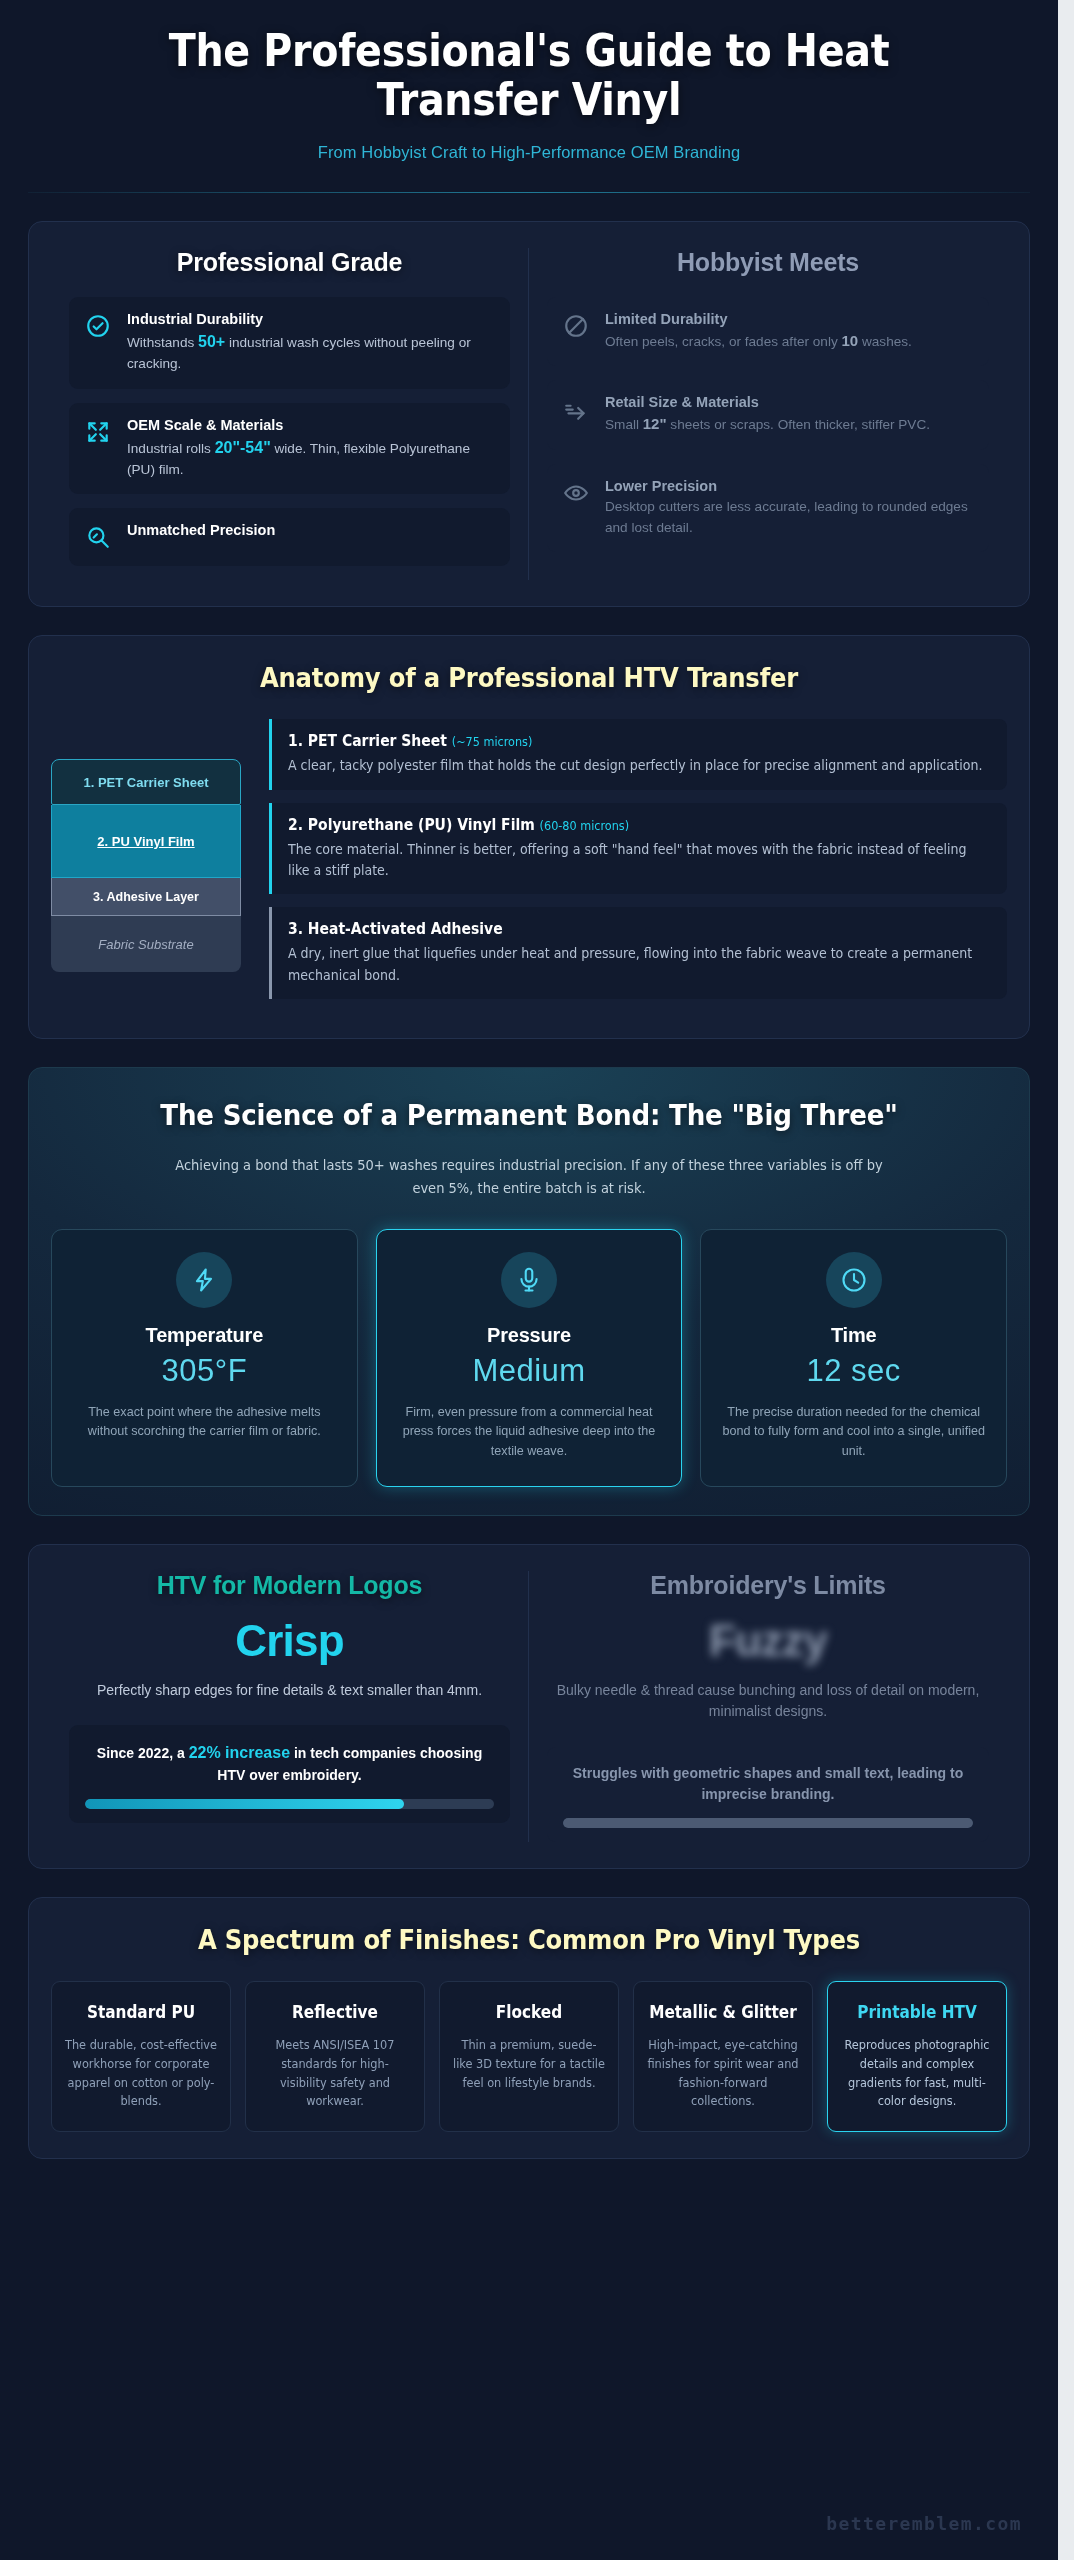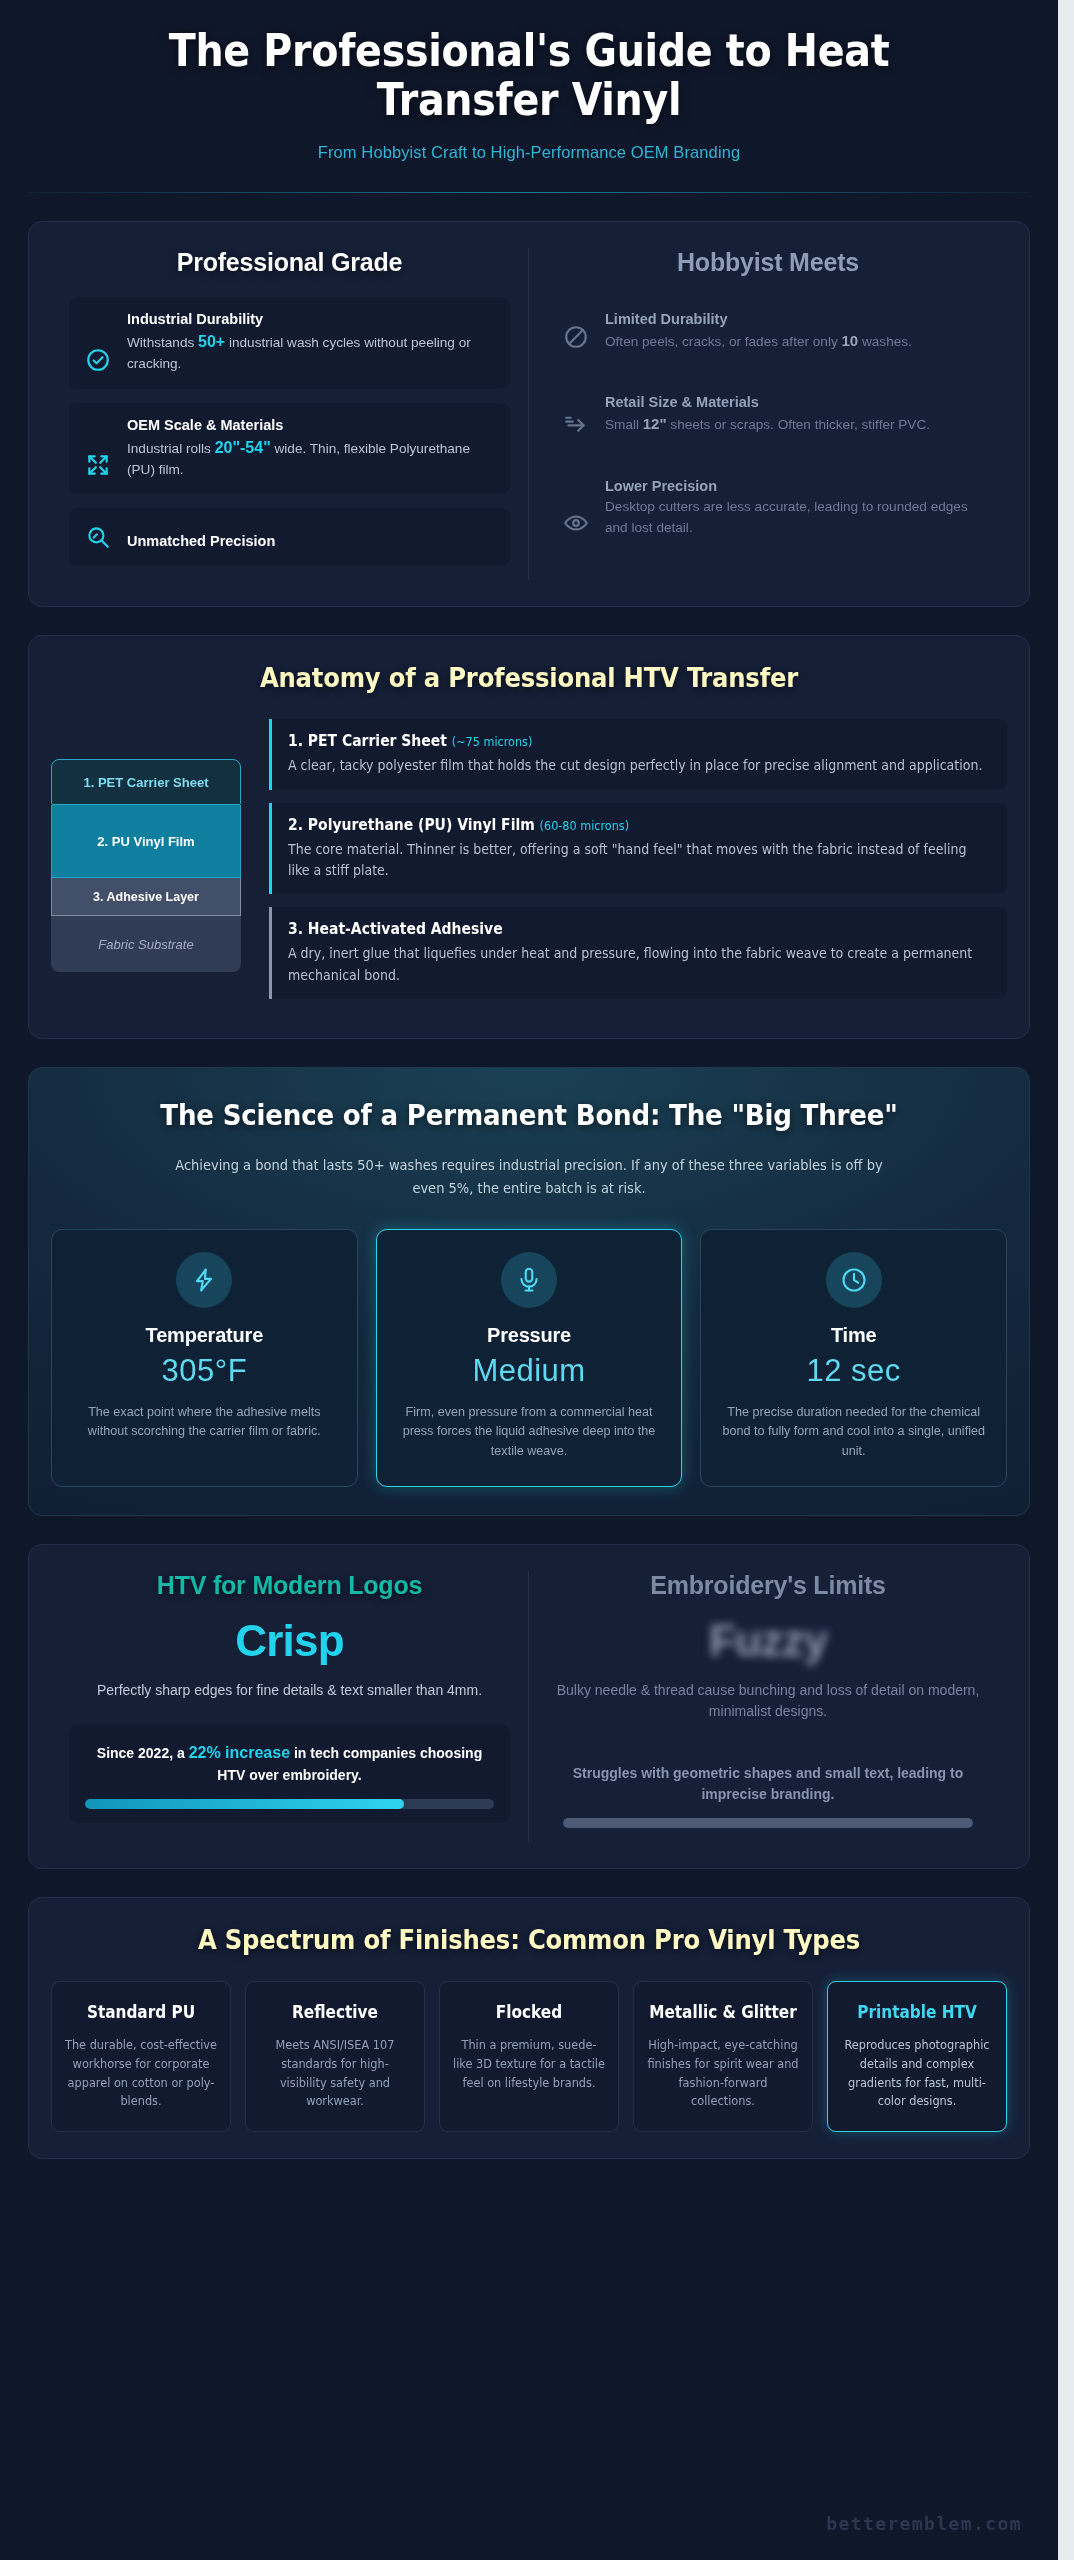--- a/index.html
+++ b/index.html
@@ -88,21 +88,21 @@
     font-size: 25px;
     font-weight: 700;
     margin-bottom: 20px;
     letter-spacing: -0.2px;
   }
   .col-title.pro { color: #ffffff; text-shadow: 0 2px 8px rgba(0,0,0,0.5); }
   .col-title.hob { color: #8f9cb5; }
 
   .feature {
     display: flex;
-    align-items: flex-end;
+    align-items: flex-start;
     gap: 14px;
     border-radius: 9px;
     padding: 14px 14px;
     margin-bottom: 14px;
   }
   .feature.pro { background: #111a2e; }
   .feature.hob { background: #16203550; }
 
   .feature .ficon {
     flex: 0 0 30px;
@@ -161,20 +161,21 @@
     color: #7fdcf0;
     height: 46px;
   }
   .layer.l2 {
     background: #0e7f9e;
     border: 1px solid #1fa7c9;
     border-top: none;
     color: #ffffff;
     height: 73px;
     border-radius: 0;
+    text-decoration: underline;
   }
   .layer.l3 {
     background: #424f68;
     border: 1px solid #7f8ca4;
     border-top: none;
     color: #ffffff;
     height: 38px;
     font-size: 12.5px;
     border-radius: 0;
   }

